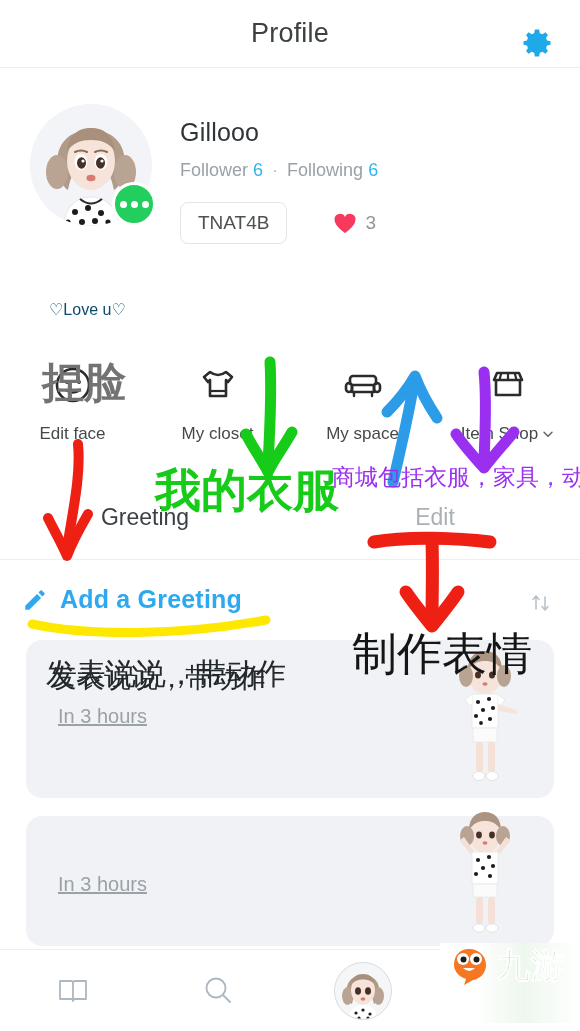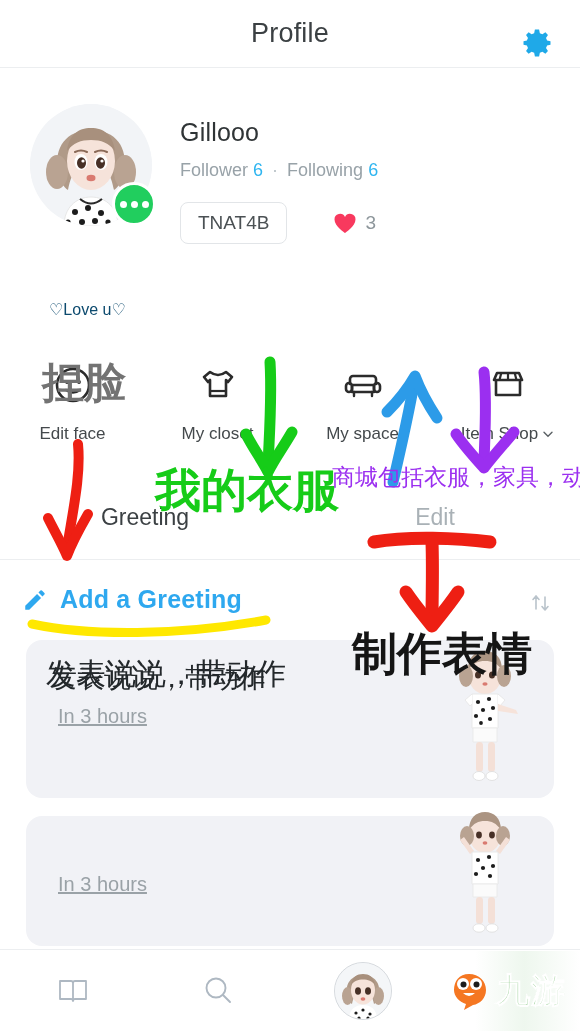--- a/index.html
+++ b/index.html
@@ -88,22 +88,22 @@
   .bottom-nav {
     position: absolute; bottom: 0; left: 0; width: 580px; height: 82px;
     background: #fff; border-top: 1px solid #eceef0;
     display: flex; align-items: center;
   }
   .nav-item { flex: 1; display: flex; align-items: center; justify-content: center; }
   .nav-avatar { width: 58px; height: 58px; border-radius: 50%; background: #f2f4f7;
     border: 1.5px solid #d6dade; overflow: hidden; position: relative; }
 
   
-  .watermark { position: absolute; right: 0; bottom: 0; width: 140px; height: 80px;
-     display: flex; align-items: center; gap: 4px; padding-left: 6px;
+  .watermark { position: absolute; right: 0; bottom: 8px; width: 140px; height: 80px;
+     display: flex; align-items: flex-start; gap: 4px; padding-left: 6px;
      background: linear-gradient(90deg,#ffffff 0%, #ffffff 25%, #eef7ee 60%, #ffffff 100%); }
   .wm-text { font-size: 34px; font-weight: 700; color: #8ec98a;
      -webkit-text-stroke: 1px #ffffff; letter-spacing: 1px; }
 
   
   .anno { position: absolute; pointer-events: none; }
   .anno-text { position: absolute; font-family: "DejaVu Sans", sans-serif; white-space: nowrap; }
   .an-red   { color: #737373; }
   .an-green { color: #16cc18; }
   .an-blue  { color: #2c9be8; }
@@ -422,21 +422,21 @@
     <path d="M44 4 C47 32, 45 64, 44 94" stroke="#9b2ff0" stroke-width="11" fill="none" stroke-linecap="round"></path>
     <path d="M16 66 C24 78, 35 90, 44 100 C53 88, 64 76, 74 64" stroke="#9b2ff0" stroke-width="11" fill="none" stroke-linecap="round" stroke-linejoin="round"></path>
   </svg>
   <div class="anno-text an-purple" style="left:332px; top:462px; font-size:23px; font-weight:500;">商城包括衣服，家具，动作</div>
 
   <svg class="anno" style="left:368px; top:530px;" width="130" height="110" viewBox="0 0 130 110">
     <path d="M6 12 C40 6, 90 8, 122 12" stroke="#ee1f13" stroke-width="13" fill="none" stroke-linecap="round"></path>
     <path d="M64 12 C65 40, 64 66, 64 90" stroke="#ee1f13" stroke-width="13" fill="none" stroke-linecap="round"></path>
     <path d="M38 62 C46 74, 56 86, 64 96 C72 86, 82 74, 90 62" stroke="#ee1f13" stroke-width="13" fill="none" stroke-linecap="round" stroke-linejoin="round"></path>
   </svg>
-  <div class="anno-text an-black" style="left:352px; top:624px; font-size:45px; font-weight:700;">制作表情</div>
+  <div class="anno-text an-black" style="left:352px; top:624px; font-size:45px; font-weight:400;">制作表情</div>
 
   <svg class="anno" style="left:28px; top:614px;" width="244" height="26" viewBox="0 0 244 26">
     <path d="M4 10 C60 22, 150 22, 238 6" stroke="#ffe800" stroke-width="9" fill="none" stroke-linecap="round"></path>
   </svg>
 
   <div class="anno-text an-black" style="left:46px; top:654px; font-size:30px; font-weight:500; color:#23282b;">发表说说，带动作</div>
 
 </div>
 
 </body></html>

